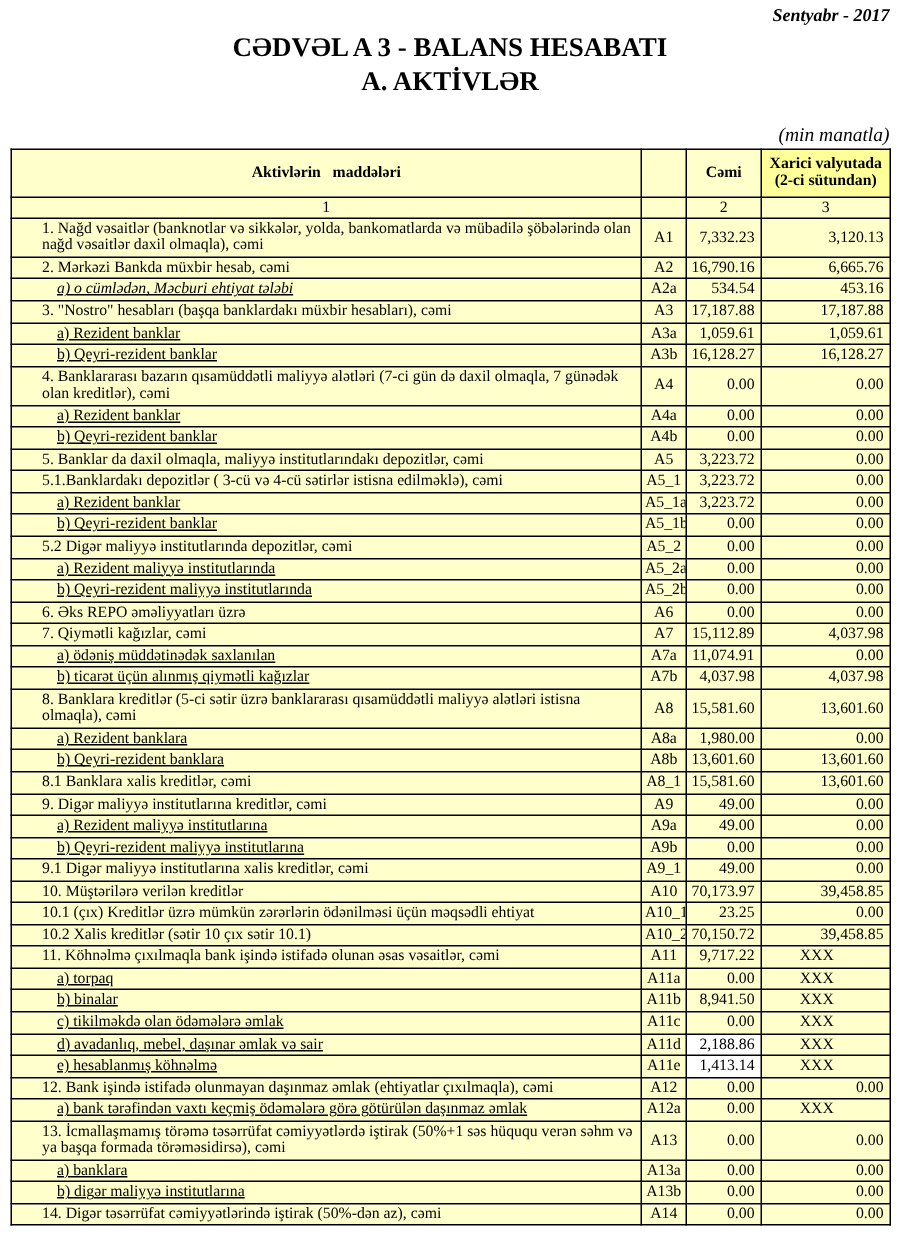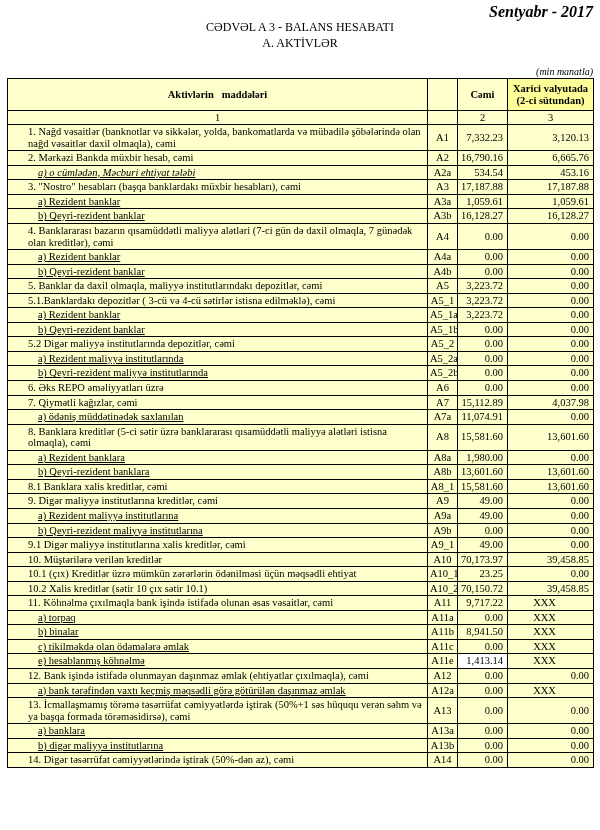--- a/index.html
+++ b/index.html
@@ -9,29 +9,29 @@
   }
   *{ box-sizing:border-box; }
   html,body{ margin:0; padding:0; }
   body{
     width:600px; height:830px; overflow:hidden;
     background:#ffffff; color:#000;
     font-family:"Liberation Serif","DejaVu Serif",serif;
   }
   .page{ padding:3px 7px 0 7px; }
   .period{
-    text-align:right; font-size:16px; font-weight:bold; font-style:italic;
+    text-align:right; font-size:12px; font-weight:bold; font-style:italic;
     height:15px;
   }
   .title-block{
-    text-align:center; font-weight:normal; font-size:12px; line-height:1.3;
+    text-align:center; font-weight:bold; font-size:18px; line-height:1.3;
     margin-top:2px;
   }
   .unit-note{
-    text-align:right; font-style:italic; font-size:10px;
+    text-align:right; font-style:italic; font-size:13px;
     margin:15px 0 1px 0;
   }
   table.assets{
     border-collapse:collapse; width:586px; table-layout:fixed;
   }
   .assets td,.assets th{
     border:1px solid var(--line);
     background:var(--cell-bg);
     font-size:10.5px; line-height:1.1;
     padding:1px 2px; vertical-align:middle;
@@ -198,20 +198,26 @@
     <td class="c-total">15,112.89</td>
     <td class="c-foreign">4,037.98</td>
   </tr>
         <tr>
     <td class="c-label indent">a) ödəniş müddətinədək saxlanılan</td>
     <td class="c-code">A7a</td>
     <td class="c-total">11,074.91</td>
     <td class="c-foreign">0.00</td>
   </tr>
         <tr>
+    <td class="c-label indent">b) ticarət üçün alınmış qiymətli kağızlar</td>
+    <td class="c-code">A7b</td>
+    <td class="c-total">4,037.98</td>
+    <td class="c-foreign">4,037.98</td>
+  </tr>
+        <tr>
     <td class="c-label">8. Banklara kreditlər (5-ci sətir üzrə banklararası qısamüddətli maliyyə alətləri istisna olmaqla), cəmi</td>
     <td class="c-code">A8</td>
     <td class="c-total">15,581.60</td>
     <td class="c-foreign">13,601.60</td>
   </tr>
         <tr>
     <td class="c-label indent">a) Rezident banklara</td>
     <td class="c-code">A8a</td>
     <td class="c-total">1,980.00</td>
     <td class="c-foreign">0.00</td>
@@ -288,33 +294,39 @@
     <td class="c-total">8,941.50</td>
     <td class="c-foreign xxx">XXX</td>
   </tr>
         <tr>
     <td class="c-label indent">c) tikilməkdə olan ödəmələrə əmlak</td>
     <td class="c-code">A11c</td>
     <td class="c-total">0.00</td>
     <td class="c-foreign xxx">XXX</td>
   </tr>
         <tr>
+    <td class="c-label indent">d) avadanlıq, mebel, daşınar əmlak və sair</td>
+    <td class="c-code">A11d</td>
+    <td class="c-total white">2,188.86</td>
+    <td class="c-foreign xxx">XXX</td>
+  </tr>
+        <tr>
     <td class="c-label indent">e) hesablanmış köhnəlmə</td>
     <td class="c-code">A11e</td>
     <td class="c-total white">1,413.14</td>
     <td class="c-foreign xxx">XXX</td>
   </tr>
         <tr>
     <td class="c-label">12. Bank işində istifadə olunmayan daşınmaz əmlak (ehtiyatlar çıxılmaqla), cəmi</td>
     <td class="c-code">A12</td>
     <td class="c-total">0.00</td>
     <td class="c-foreign">0.00</td>
   </tr>
         <tr>
-    <td class="c-label indent">a) bank tərəfindən vaxtı keçmiş məqsədli görə götürülən daşınmaz əmlak</td>
+    <td class="c-label indent">a) bank tərəfindən vaxtı keçmiş ödəmələrə görə götürülən daşınmaz əmlak</td>
     <td class="c-code">A12a</td>
     <td class="c-total">0.00</td>
     <td class="c-foreign xxx">XXX</td>
   </tr>
         <tr>
     <td class="c-label">13. İcmallaşmamış törəmə təsərrüfat cəmiyyətlərdə iştirak (50%+1 səs hüququ verən səhm və ya başqa formada törəməsidirsə), cəmi</td>
     <td class="c-code">A13</td>
     <td class="c-total">0.00</td>
     <td class="c-foreign">0.00</td>
   </tr>

